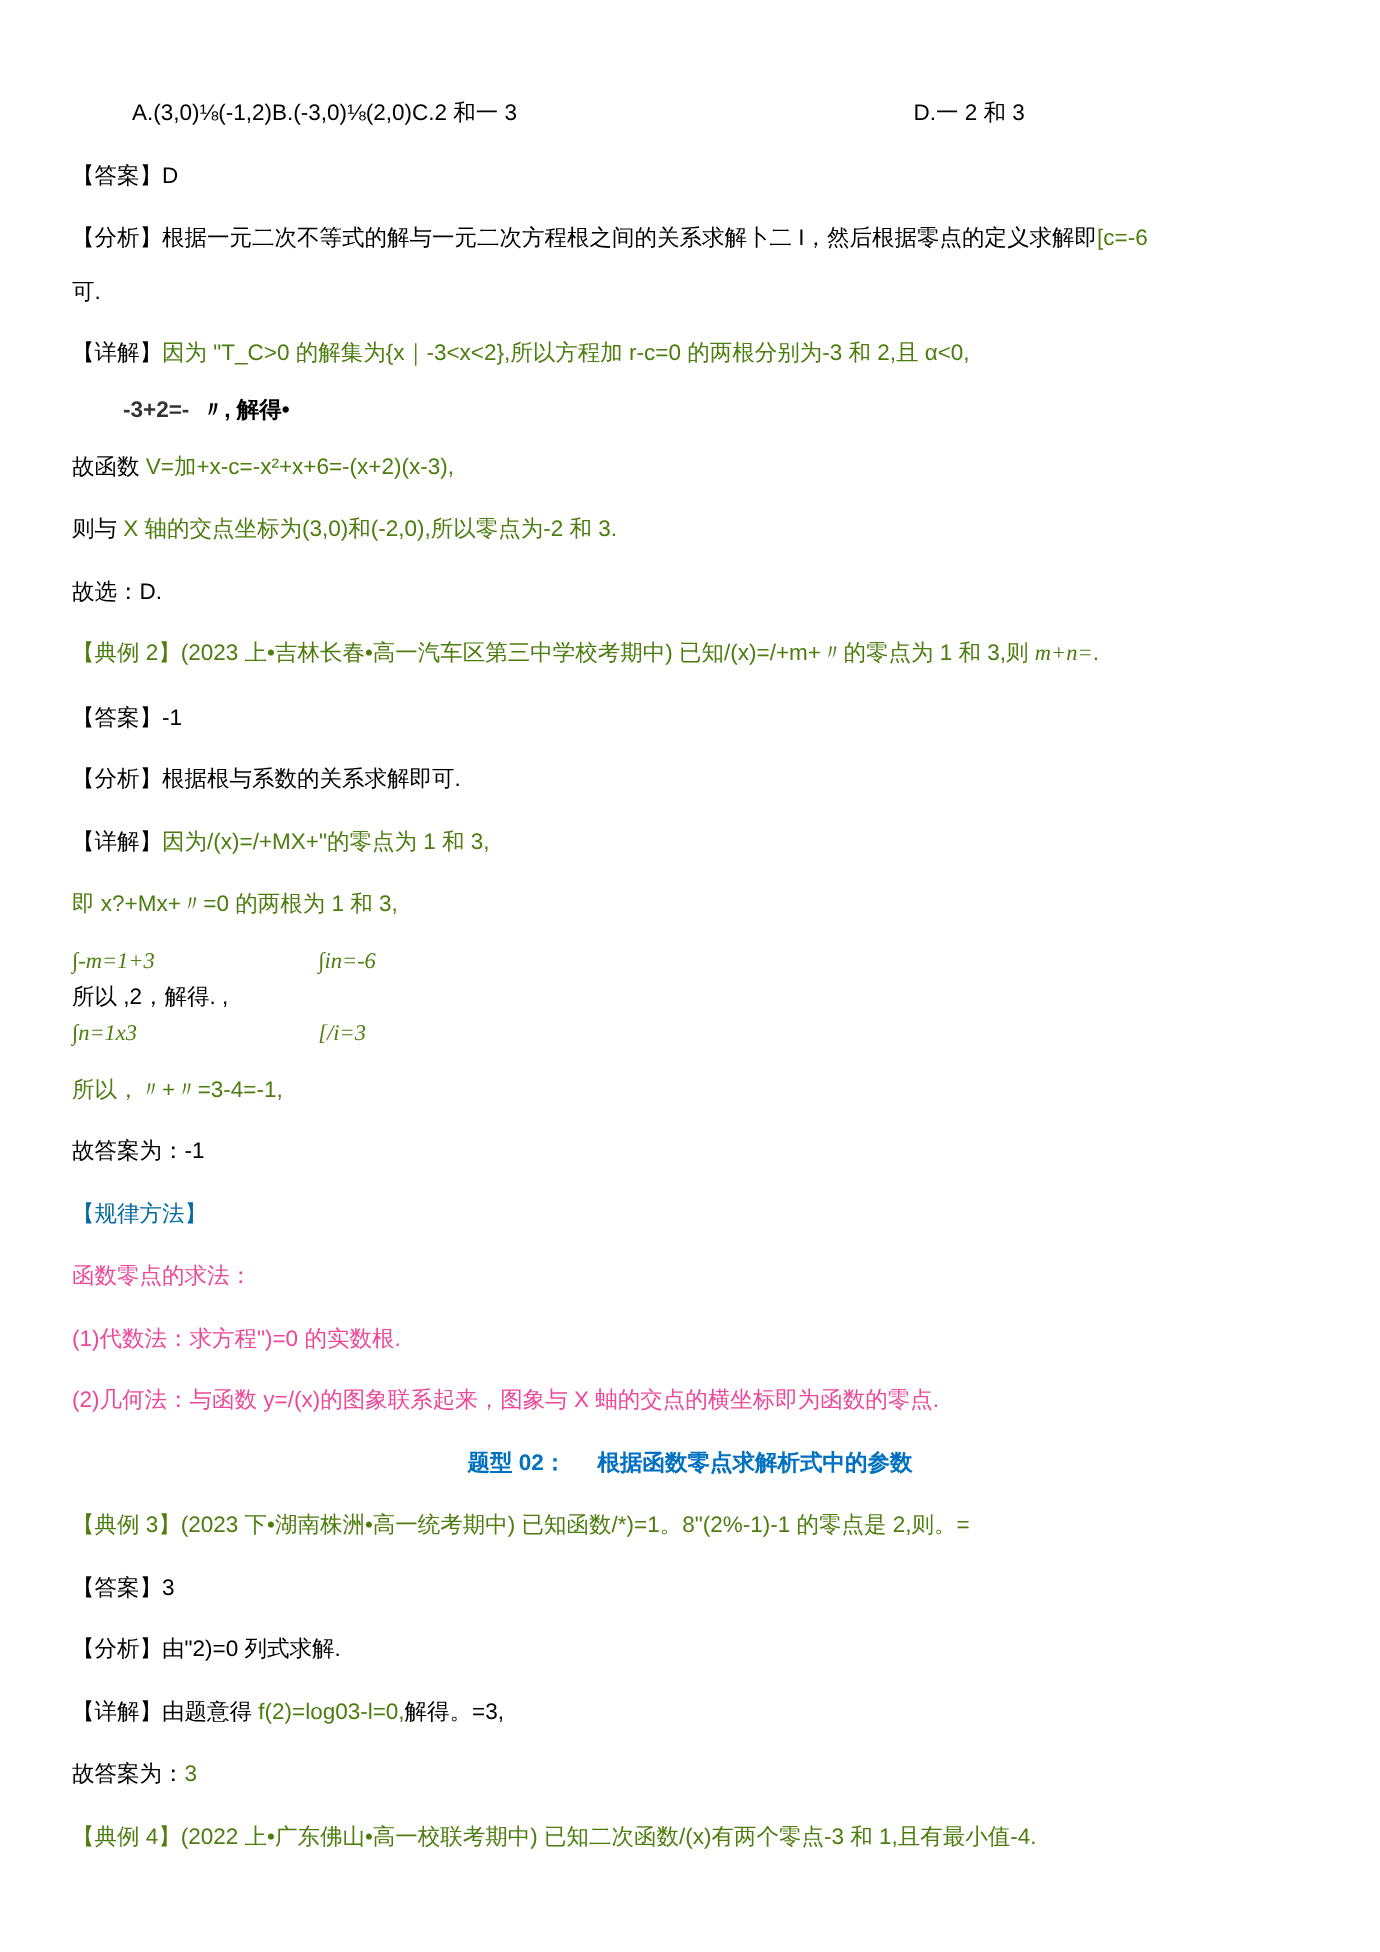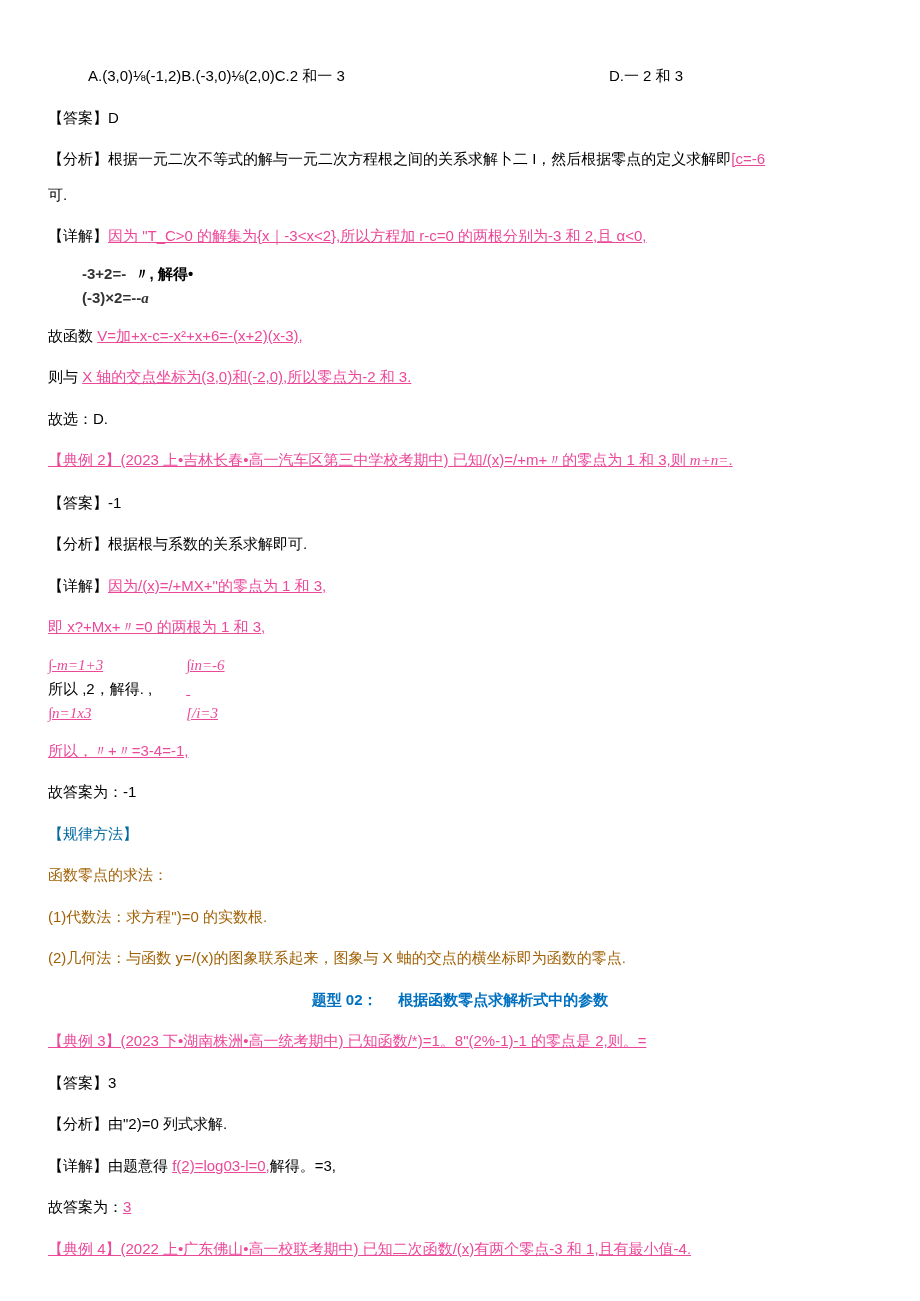--- a/index.html
+++ b/index.html
@@ -14,32 +14,32 @@
     box-sizing: border-box;
   }
   .options {
     padding-left: 40px;
     color: #000;
   }
   .options .opt-left { display: inline-block; }
   .options .opt-right { display: inline-block; margin-left: 260px; }
   .red { color: #000000; }
   .blue { color: #0369a1; }
-  .blue2 { color: #a16207; }
-  .black { color: #ec4899; text-decoration: underline; }
+  .blue2 { color: #ec4899; }
+  .black { color: #4d7c0f; }
   .para { margin: 10px 0; }
   .indent-block {
     padding-left: 34px;
     line-height: 1.6;
     margin: 8px 0;
     font-weight: bold;
   }
   .tbl {
     display: flex;
-    gap: 34px;
+    gap: 60px;
     padding-left: 0;
     align-items: center;
     margin: 8px 0;
   }
   .col { line-height: 1.6; }
   .italic { font-style: italic; font-family: "Times New Roman", serif; }
   .subhead { color: #0070c0; text-align: center; }
 </style>
 </head>
 <body>
@@ -55,21 +55,20 @@
   <span class="red">【分析】根据一元二次不等式的解与一元二次方程根之间的关系求解卜二 I，然后根据零点的定义求解即</span><span class="black">[c=-6</span>
 </div>
 <div class="para red" style="margin-top:-6px">可.</div>
 
 <div class="para">
   <span class="red">【详解】</span><span class="black">因为 "T_C&gt;0 的解集为{x｜-3&lt;x&lt;2},所以方程加 r-c=0 的两根分别为-3 和 2,且 α&lt;0,</span>
 </div>
 
 <div class="indent-block">
   <div><span>-3+2=-</span>&nbsp;&nbsp;<span class="red">〃, 解得•</span></div>
-  <div><span>(-3)×2=--</span><span class="italic">a</span></div>
 </div>
 
 <div class="para">
   <span class="red">故函数 </span><span class="black">V=加+x-c=-x²+x+6=-(x+2)(x-3),</span>
 </div>
 
 <div class="para">
   <span class="red">则与 </span><span class="black">X 轴的交点坐标为(3,0)和(-2,0),所以零点为-2 和 3.</span>
 </div>
 

